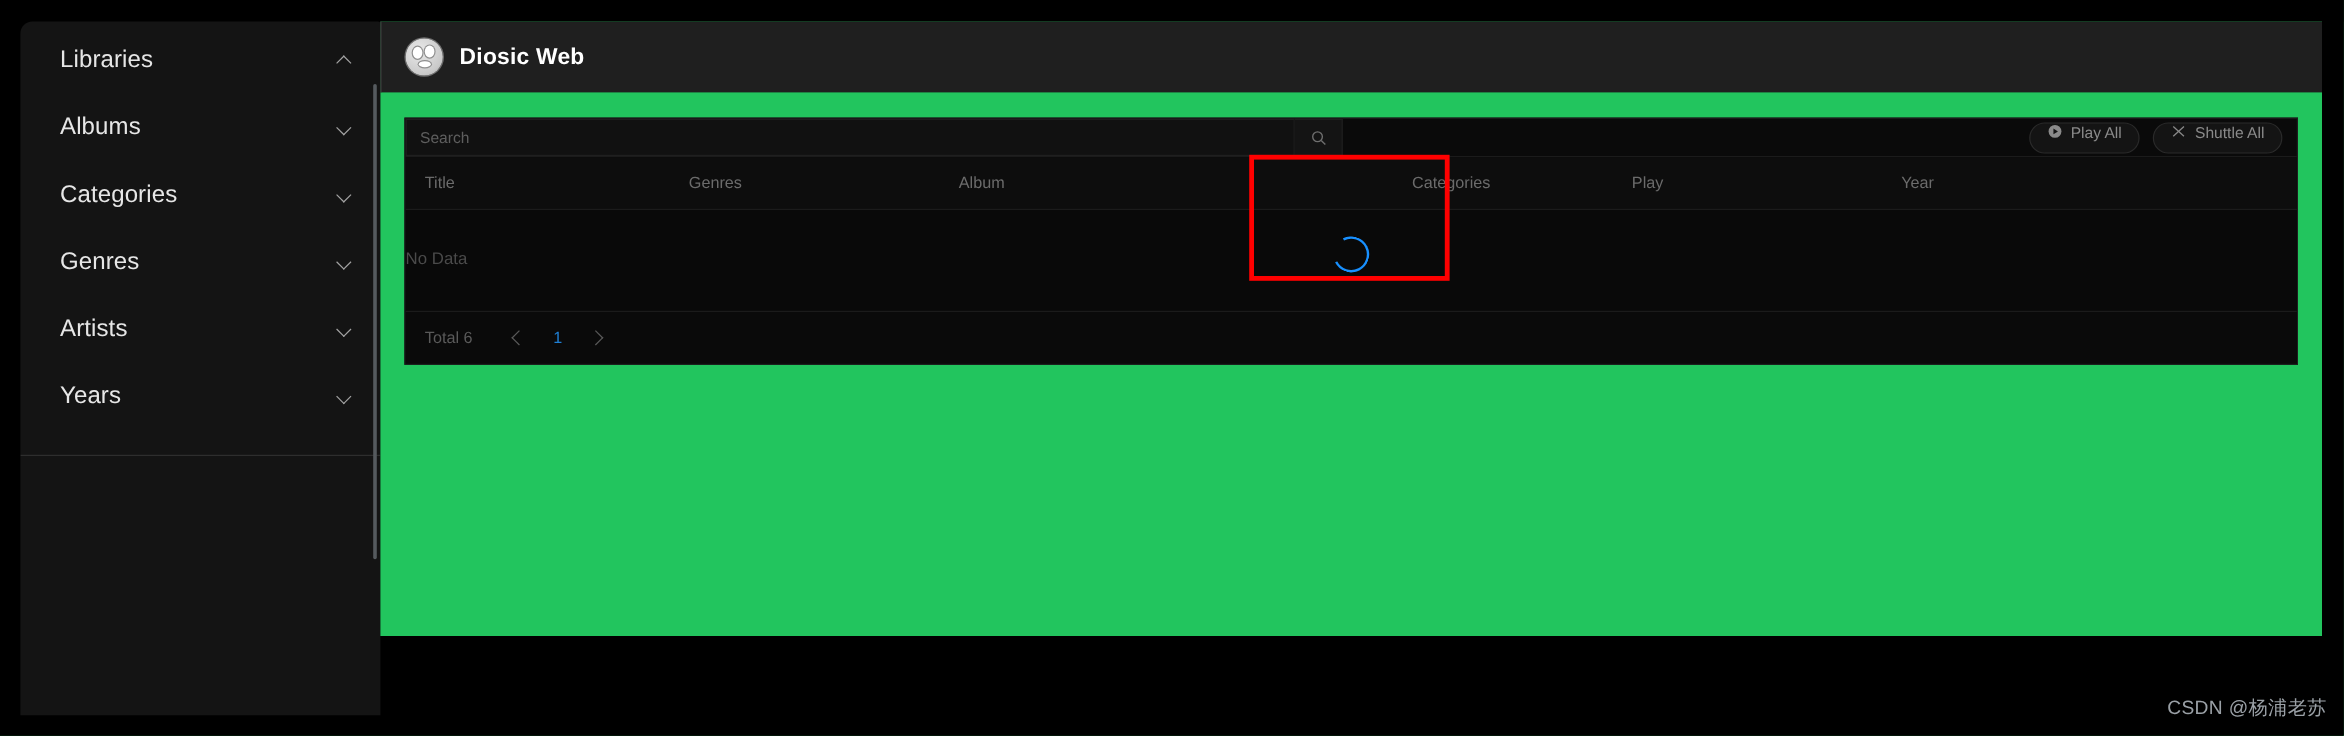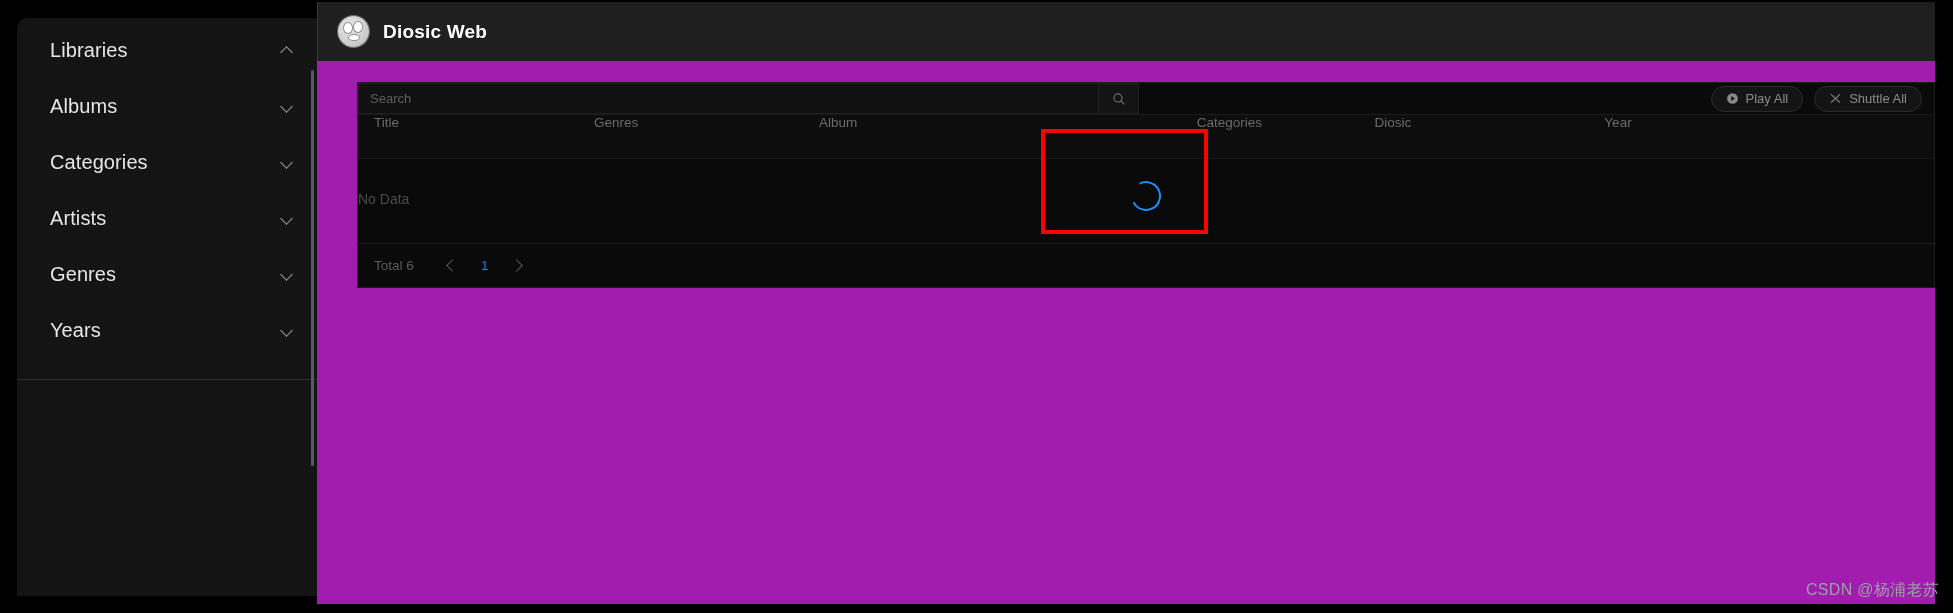--- a/index.html
+++ b/index.html
@@ -67,23 +67,23 @@
   .side-scroll-track {
     position: absolute;
     left: 311px; top: 70px;
     width: 3px; height: 396px;
     background: #555a5e;
     border-radius: 2px;
   }
 
   
   .main {
-    position: absolute; left: 317px; top: 2px;
-    width: 1618px; height: 602px;
-    background: #a21caf;
+    position: absolute; left: 317px; top: 18px;
+    width: 1618px; height: 512px;
+    background: #22c55e;
   }
   .main-header {
     height: 59px;
     display: flex; align-items: center;
     padding-left: 20px;
     background: #1f1f1f;
     border-left: 1px solid #3a3a3a;
   }
   .logo {
     width: 31px; height: 31px; border-radius: 50%;
@@ -112,21 +112,20 @@
     color: #ffffff;
     font-size: 19px;
     font-weight: bold;
     letter-spacing: .2px;
   }
 
   .content-wrap {
     position: relative;
     height: 519px;
     padding: 21px 4px 0 20px;
-    margin-left: 20px;
   }
 
   
   .card {
     width: 1578px;
     background: #0a0a0a;
     border: 1px solid #1e1e1e;
   }
   .toolbar {
     display: flex; align-items: stretch;
@@ -160,31 +159,32 @@
     display: flex; align-items: center; gap: 11px;
     padding-right: 12px;
   }
   .pill {
     height: 26px;
     border: 1px solid #2a2a2a;
     border-radius: 14px;
     background: #141414;
     color: #8a8a8a;
     font-size: 13px;
-    display: flex; align-items: center; gap: 7px;
+    display: flex; gap: 7px;
     padding: 0 14px;
     cursor: pointer;
     white-space: nowrap;
   }
   .pill svg { width: 13px; height: 13px; flex: none; }
 
   
   .table-head {
     display: flex;
     height: 44px;
+    align-items: center;
     background: #0d0d0d;
     border-bottom: 1px solid #1b1b1b;
   }
   .th {
     color: #6b6b6b;
     font-size: 13.5px;
     padding: 0 16px;
   }
   .th.c0 { width: 220px; }
   .th.c1 { width: 225px; }
@@ -297,26 +297,26 @@
         <span class="menu-label">Albums</span>
         <span class="chev"></span>
       </div>
 
       <div class="menu-item">
         <span class="menu-label">Categories</span>
         <span class="chev"></span>
       </div>
 
       <div class="menu-item">
+        <span class="menu-label">Genres</span>
+        <span class="chev"></span>
+      </div>
+
+      <div class="menu-item">
         <span class="menu-label">Artists</span>
-        <span class="chev"></span>
-      </div>
-
-      <div class="menu-item">
-        <span class="menu-label">Genres</span>
         <span class="chev"></span>
       </div>
 
       <div class="menu-item">
         <span class="menu-label">Years</span>
         <span class="chev"></span>
       </div>
 
     </div>
 
@@ -370,21 +370,21 @@
             </div>
 
           </div>
         </div>
 
         <div class="table-head">
           <div class="th c0">Title</div>
           <div class="th c1">Genres</div>
           <div class="th c2">Album</div>
           <div class="th c3">Categories</div>
-          <div class="th c4">Diosic</div>
+          <div class="th c4">Play</div>
           <div class="th c5">Year</div>
         </div>
 
         <div class="table-body">
           <div class="spinner" style="border-top-color: rgb(24, 144, 255); border-right-color: rgb(24, 144, 255); border-bottom-color: rgb(24, 144, 255);"></div>
           <div class="empty-wrap">
             <div class="empty-text">No Data</div>
           </div>
         </div>
 

